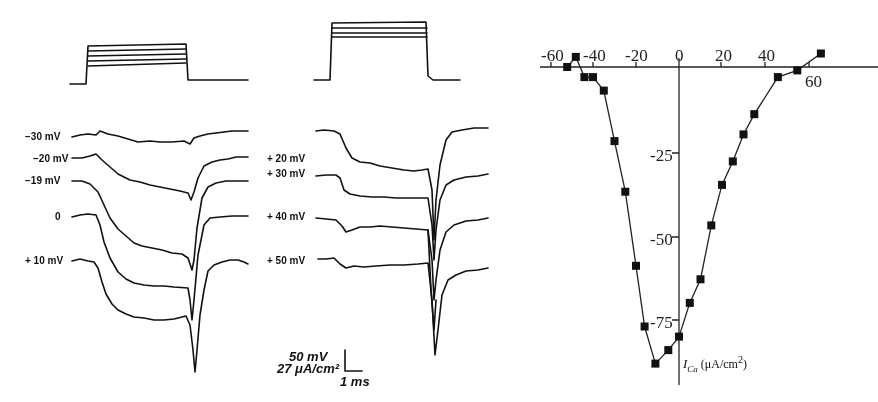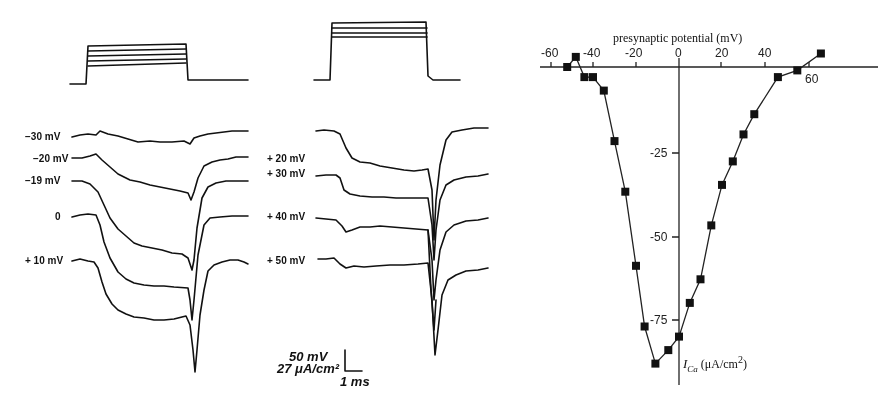--- a/index.html
+++ b/index.html
@@ -6,21 +6,21 @@
   body { width: 878px; height: 402px; position: relative; overflow: hidden;
          font-family: "Liberation Sans", sans-serif; color: #111; }
   #figure { position: absolute; left: 0; top: 0; width: 878px; height: 402px; }
   svg { position: absolute; left: 0; top: 0; }
   .trace-label { position: absolute; font-family: "Liberation Sans", sans-serif;
                  font-weight: bold; font-size: 10px; color: #111; white-space: nowrap; }
   .scale-label { position: absolute; font-family: "Liberation Sans", sans-serif;
                  font-weight: bold; font-size: 13px; color: #111; white-space: nowrap; font-style: italic; }
   .iv-title { position: absolute; font-family: "Liberation Serif", serif; font-size: 12px;
               color: #111; white-space: nowrap; }
-  .iv-tick { position: absolute; font-family: Liberation Sans, sans-serif; font-size: 12px;
+  .iv-tick { position: absolute; font-family: Liberation Serif, serif; font-size: 17px;
              color: #222; white-space: nowrap; }
   .iv-ylabel { position: absolute; font-family: "Liberation Serif", serif; font-size: 12px;
                color: #111; white-space: nowrap; }
   .iv-ylabel i { font-style: italic; font-size: 13px; }
   .iv-ylabel sub { font-size: 9px; }
 </style>
 </head>
 <body>
 
 <div id="figure">
@@ -113,21 +113,20 @@
 
   <div class="trace-label" style="left:267px; top:125px;margin-top:28px;">+ 20 mV</div>
   <div class="trace-label" style="left:267px; top:168px;">+ 30 mV</div>
   <div class="trace-label" style="left:267px; top:211px;">+ 40 mV</div>
   <div class="trace-label" style="left:267px; top:255px;">+ 50 mV</div>
 
   <div class="scale-label" style="left:289px; top:349px;">50 mV</div>
   <div class="scale-label" style="left:277px; top:361px;">27 μA/cm²</div>
   <div class="scale-label" style="left:340px; top:374px;">1 ms</div>
 
-  <div class="iv-title" style="left:613px; top:31px;">presynaptic potential (mV)</div>
 
   <div class="iv-tick" style="left:541px; top:46px;">-60</div>
   <div class="iv-tick" style="left:583px; top:46px;">-40</div>
   <div class="iv-tick" style="left:625px; top:46px;">-20</div>
   <div class="iv-tick" style="left:675px; top:46px;">0</div>
   <div class="iv-tick" style="left:715px; top:46px;">20</div>
   <div class="iv-tick" style="left:758px; top:46px;">40</div>
   <div class="iv-tick" style="left:805px; top:72px;">60</div>
 
   <div class="iv-tick" style="left:650px; top:146px;">-25</div>

